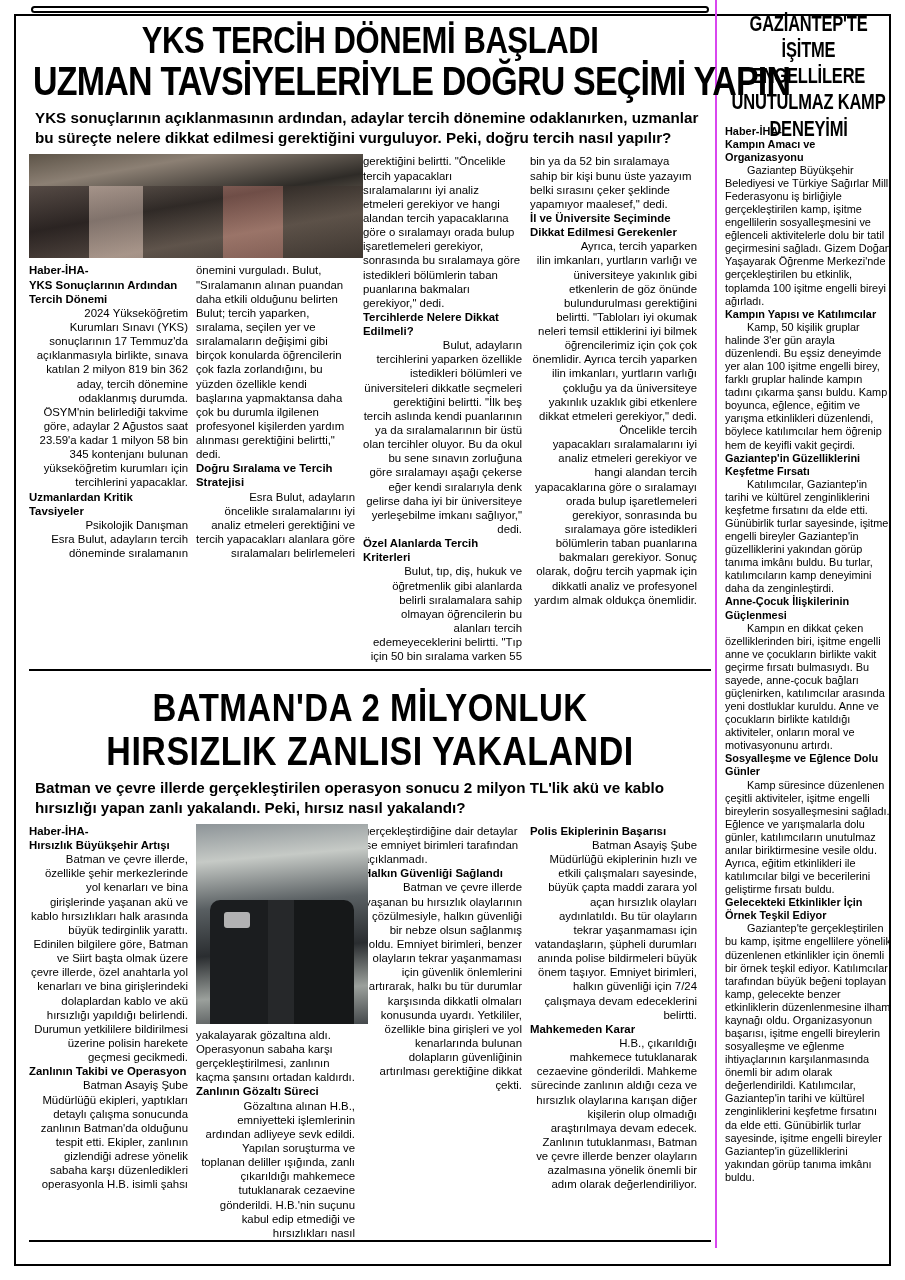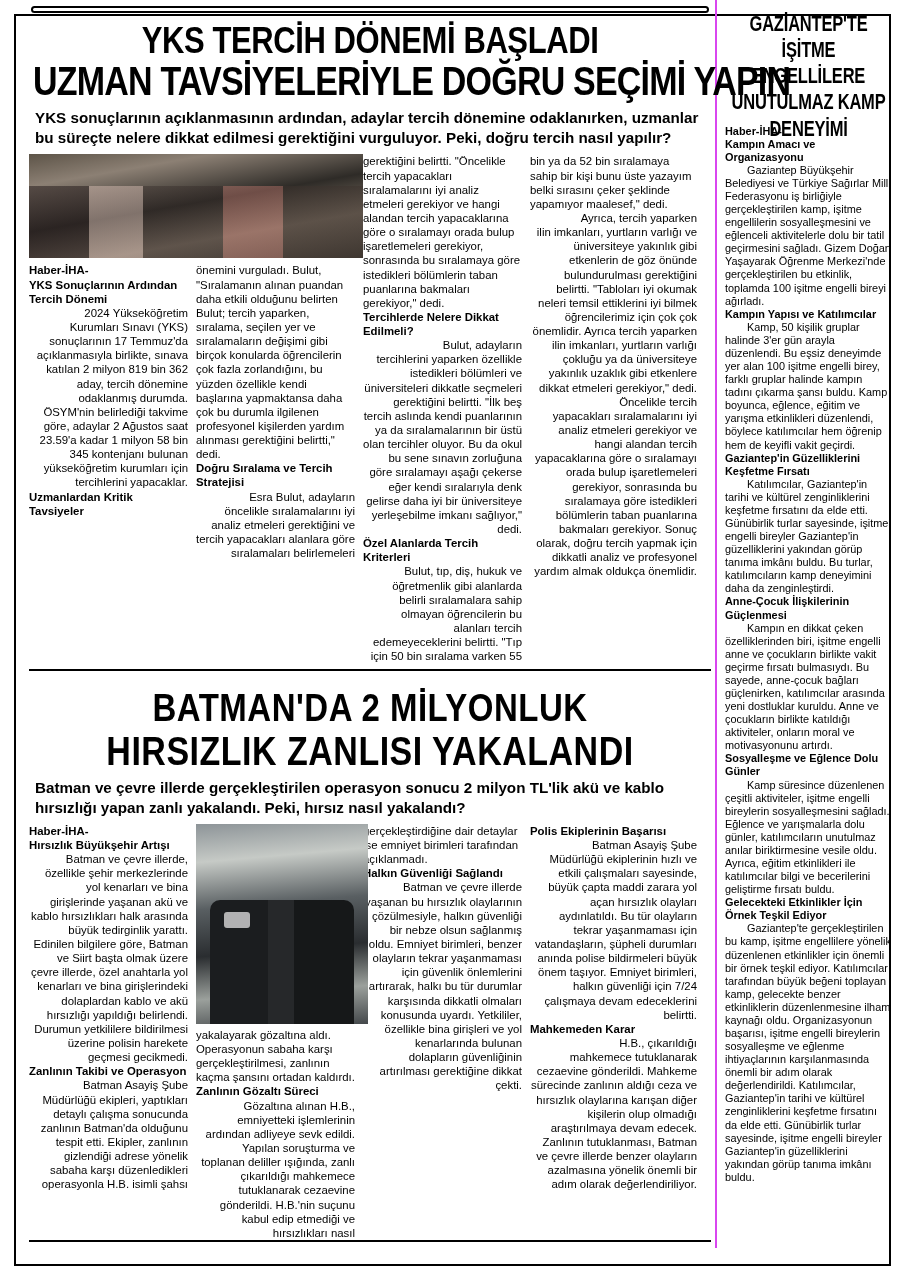--- a/index.html
+++ b/index.html
@@ -204,39 +204,41 @@
 
       <div class="cols4">
         <div class="col">
           <div class="photo-wide">
               <div class="ppl"></div>
             </div>
           <p class="sub">Haber-İHA-</p>
           <p class="sub">YKS Sonuçlarının Ardından Tercih Dönemi</p>
           <p class="ind">2024 Yükseköğretim Kurumları Sınavı (YKS) sonuçlarının 17 Temmuz'da açıklanmasıyla birlikte, sınava katılan 2 milyon 819 bin 362 aday, tercih dönemine odaklanmış durumda. ÖSYM'nin belirlediği takvime göre, adaylar 2 Ağustos saat 23.59'a kadar 1 milyon 58 bin 345 kontenjanı bulunan yükseköğretim kurumları için tercihlerini yapacaklar.</p>
           <p class="sub">Uzmanlardan Kritik Tavsiyeler</p>
+          <p class="ind">Psikolojik Danışman Esra Bulut, adayların tercih döneminde sıralamanın</p>
         </div>
 
         <div class="col">
           <div style="height:109px"></div>
           <p>önemini vurguladı. Bulut, "Sıralamanın alınan puandan daha etkili olduğunu belirten Bulut; tercih yaparken, sıralama, seçilen yer ve sıralamaların değişimi gibi birçok konularda öğrencilerin çok fazla zorlandığını, bu yüzden özellikle kendi başlarına yapmaktansa daha çok bu durumla ilgilenen profesyonel kişilerden yardım alınması gerektiğini belirtti," dedi.</p>
           <p class="sub">Doğru Sıralama ve Tercih Stratejisi</p>
           <p class="ind">Esra Bulut, adayların öncelikle sıralamalarını iyi analiz etmeleri gerektiğini ve tercih yapacakları alanlara göre sıralamaları belirlemeleri</p>
         </div>
 
         <div class="col">
           <p>gerektiğini belirtti. "Öncelikle tercih yapacakları sıralamalarını iyi analiz etmeleri gerekiyor ve hangi alandan tercih yapacaklarına göre o sıralamayı orada bulup işaretlemeleri gerekiyor, sonrasında bu sıralamaya göre istedikleri bölümlerin taban puanlarına bakmaları gerekiyor," dedi.</p>
           <p class="sub">Tercihlerde Nelere Dikkat Edilmeli?</p>
           <p class="ind">Bulut, adayların tercihlerini yaparken özellikle istedikleri bölümleri ve üniversiteleri dikkatle seçmeleri gerektiğini belirtti. "İlk beş tercih aslında kendi puanlarının ya da sıralamalarının bir üstü olan tercihler oluyor. Bu da okul bu sene sınavın zorluğuna göre sıralamayı aşağı çekerse eğer kendi sıralarıyla denk gelirse daha iyi bir üniversiteye yerleşebilme imkanı sağlıyor," dedi.</p>
           <p class="sub">Özel Alanlarda Tercih Kriterleri</p>
           <p class="ind">Bulut, tıp, diş, hukuk ve öğretmenlik gibi alanlarda belirli sıralamalara sahip olmayan öğrencilerin bu alanları tercih edemeyeceklerini belirtti. "Tıp için 50 bin sıralama varken 55</p>
         </div>
 
         <div class="col" style="padding-right:0">
           <p>bin ya da 52 bin sıralamaya sahip bir kişi bunu üste yazayım belki sırasını çeker şeklinde yapamıyor maalesef," dedi.</p>
+          <p class="sub">İl ve Üniversite Seçiminde Dikkat Edilmesi Gerekenler</p>
           <p class="ind">Ayrıca, tercih yaparken ilin imkanları, yurtların varlığı ve üniversiteye yakınlık gibi etkenlerin de göz önünde bulundurulması gerektiğini belirtti. "Tabloları iyi okumak neleri temsil ettiklerini iyi bilmek öğrencilerimiz için çok çok önemlidir. Ayrıca tercih yaparken ilin imkanları, yurtların varlığı çokluğu ya da üniversiteye yakınlık uzaklık gibi etkenlere dikkat etmeleri gerekiyor," dedi.</p>
           <p class="ind">Öncelikle tercih yapacakları sıralamalarını iyi analiz etmeleri gerekiyor ve hangi alandan tercih yapacaklarına göre o sıralamayı orada bulup işaretlemeleri gerekiyor, sonrasında bu sıralamaya göre istedikleri bölümlerin taban puanlarına bakmaları gerekiyor. Sonuç olarak, doğru tercih yapmak için dikkatli analiz ve profesyonel yardım almak oldukça önemlidir.</p>
         </div>
       </div>
 
       <div class="rule-thick"></div>
 
       <div class="hl-block">
         <div class="hl-b1">BATMAN'DA 2 MİLYONLUK</div>
         <div class="hl-b2">HIRSIZLIK ZANLISI YAKALANDI</div>

